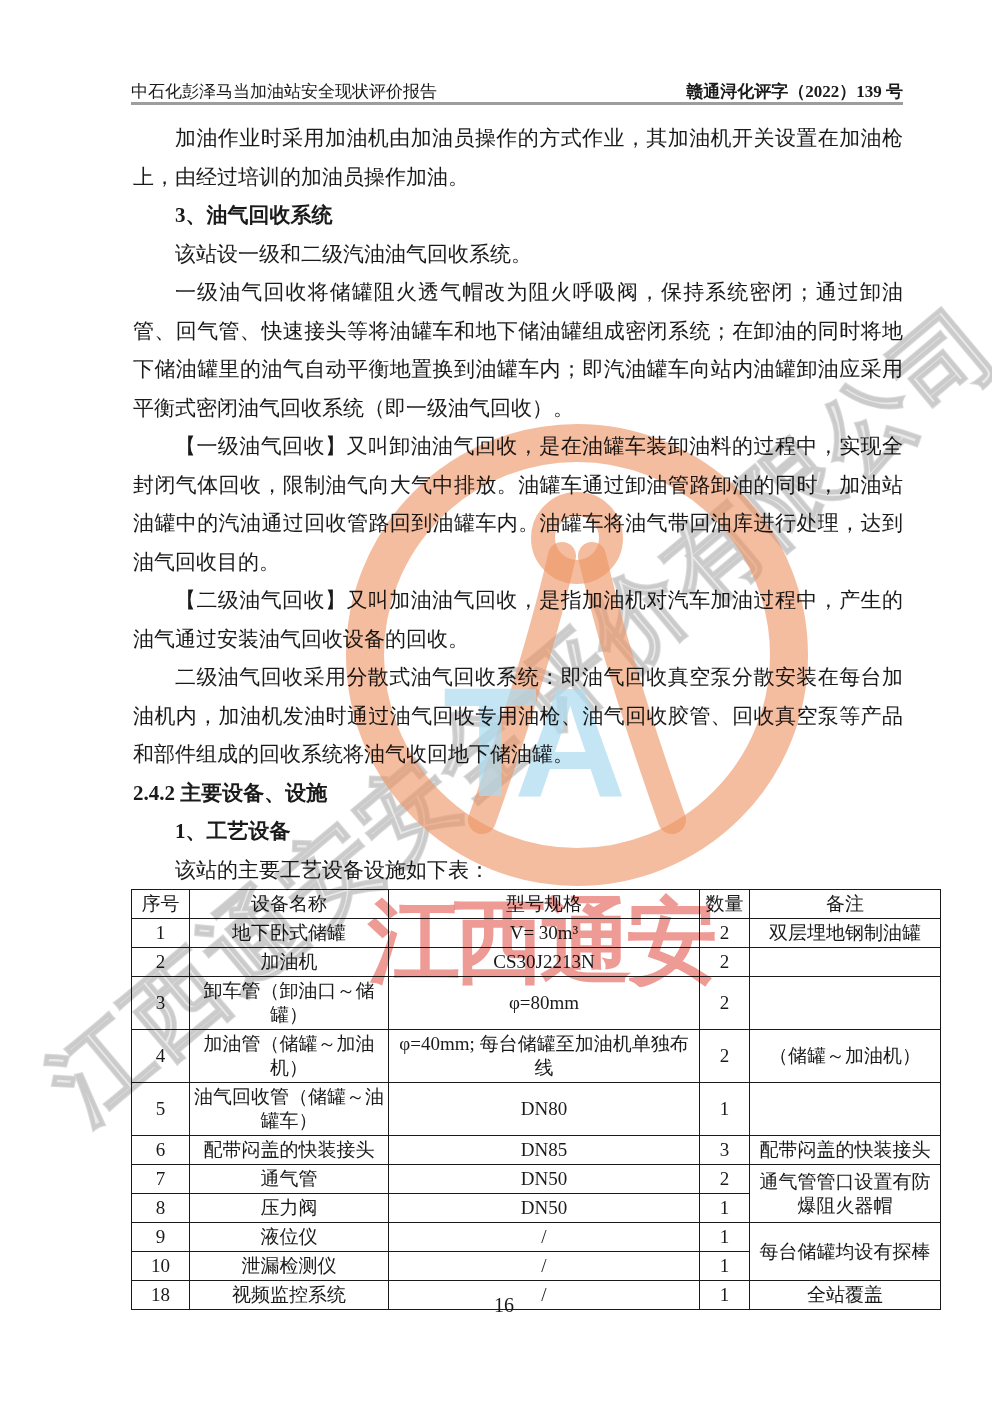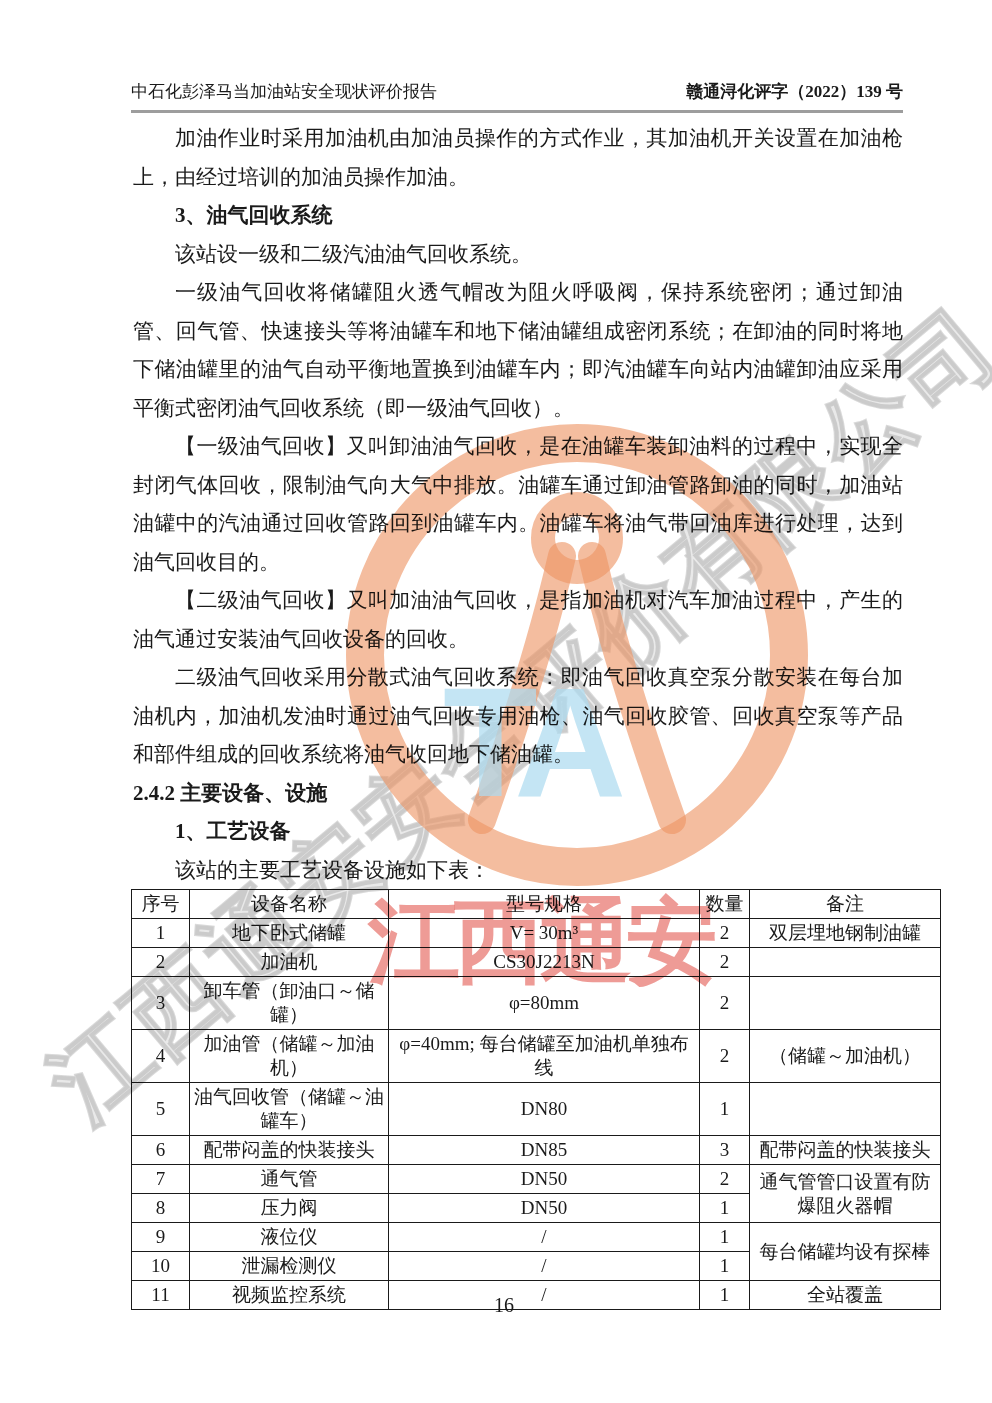--- a/index.html
+++ b/index.html
@@ -6,21 +6,21 @@
   .page {
     position:relative; width:992px; height:1403px; overflow:hidden;
     background:#ffffff; color:#1a1a1a;
     font-family:"Liberation Serif","DejaVu Serif",serif;
   }
 
   
   .header {
     position:absolute; top:82px; left:131px; width:772px;
     display:flex; justify-content:space-between; align-items:flex-end;
-    padding-bottom:8px; border-bottom:3px solid #9d9d9d;
+    border-bottom:3px solid #9d9d9d;
     font-size:17px; line-height:20px;
   }
   .header-right { font-weight:bold; }
 
   
   .content {
     position:absolute; top:119px; left:133px; width:770px;
     font-size:21px; line-height:38.5px;
   }
   .blk { margin:0; }
@@ -168,21 +168,21 @@
             <td>1</td>
             <td rowspan="2">每台储罐均设有探棒</td>
           </tr>
           <tr>
             <td>10</td>
             <td>泄漏检测仪</td>
             <td>/</td>
             <td>1</td>
           </tr>
           <tr>
-            <td>11</td>
+            <td>18</td>
             <td>视频监控系统</td>
             <td>/</td>
             <td>1</td>
             <td>全站覆盖</td>
           </tr>
         </tbody>
     </table>
   </div>
 
   <div class="footer">

